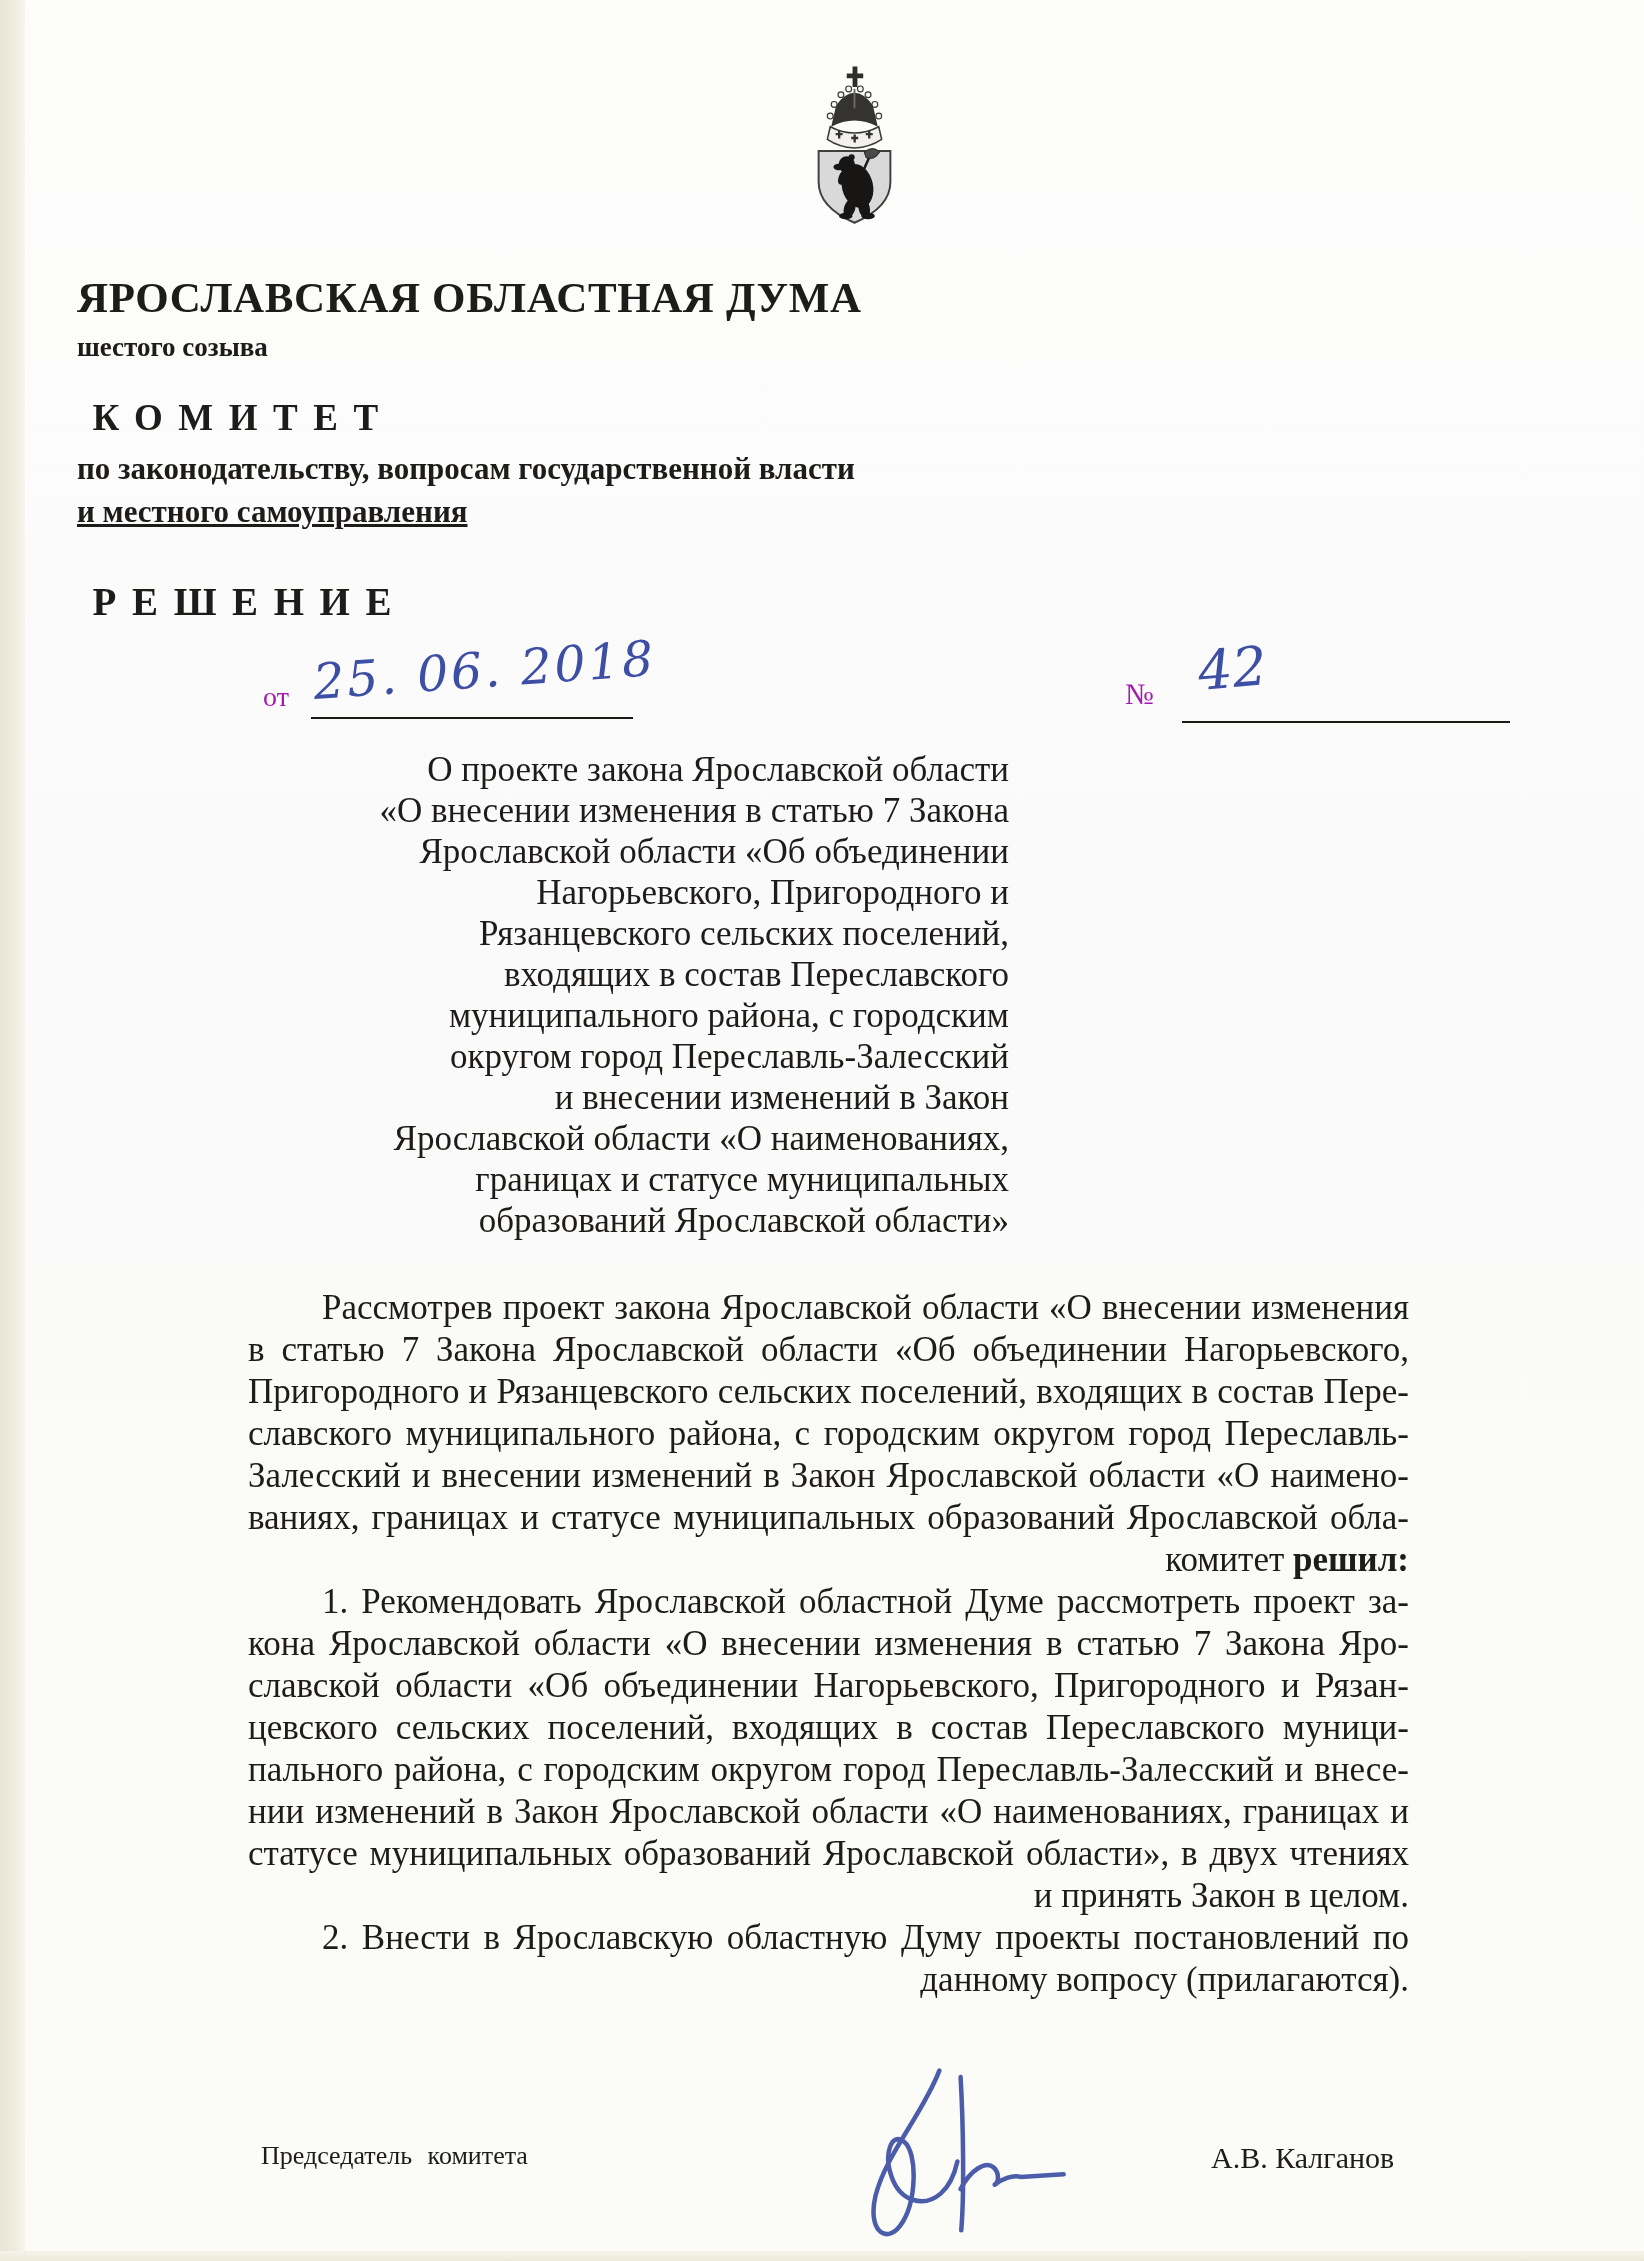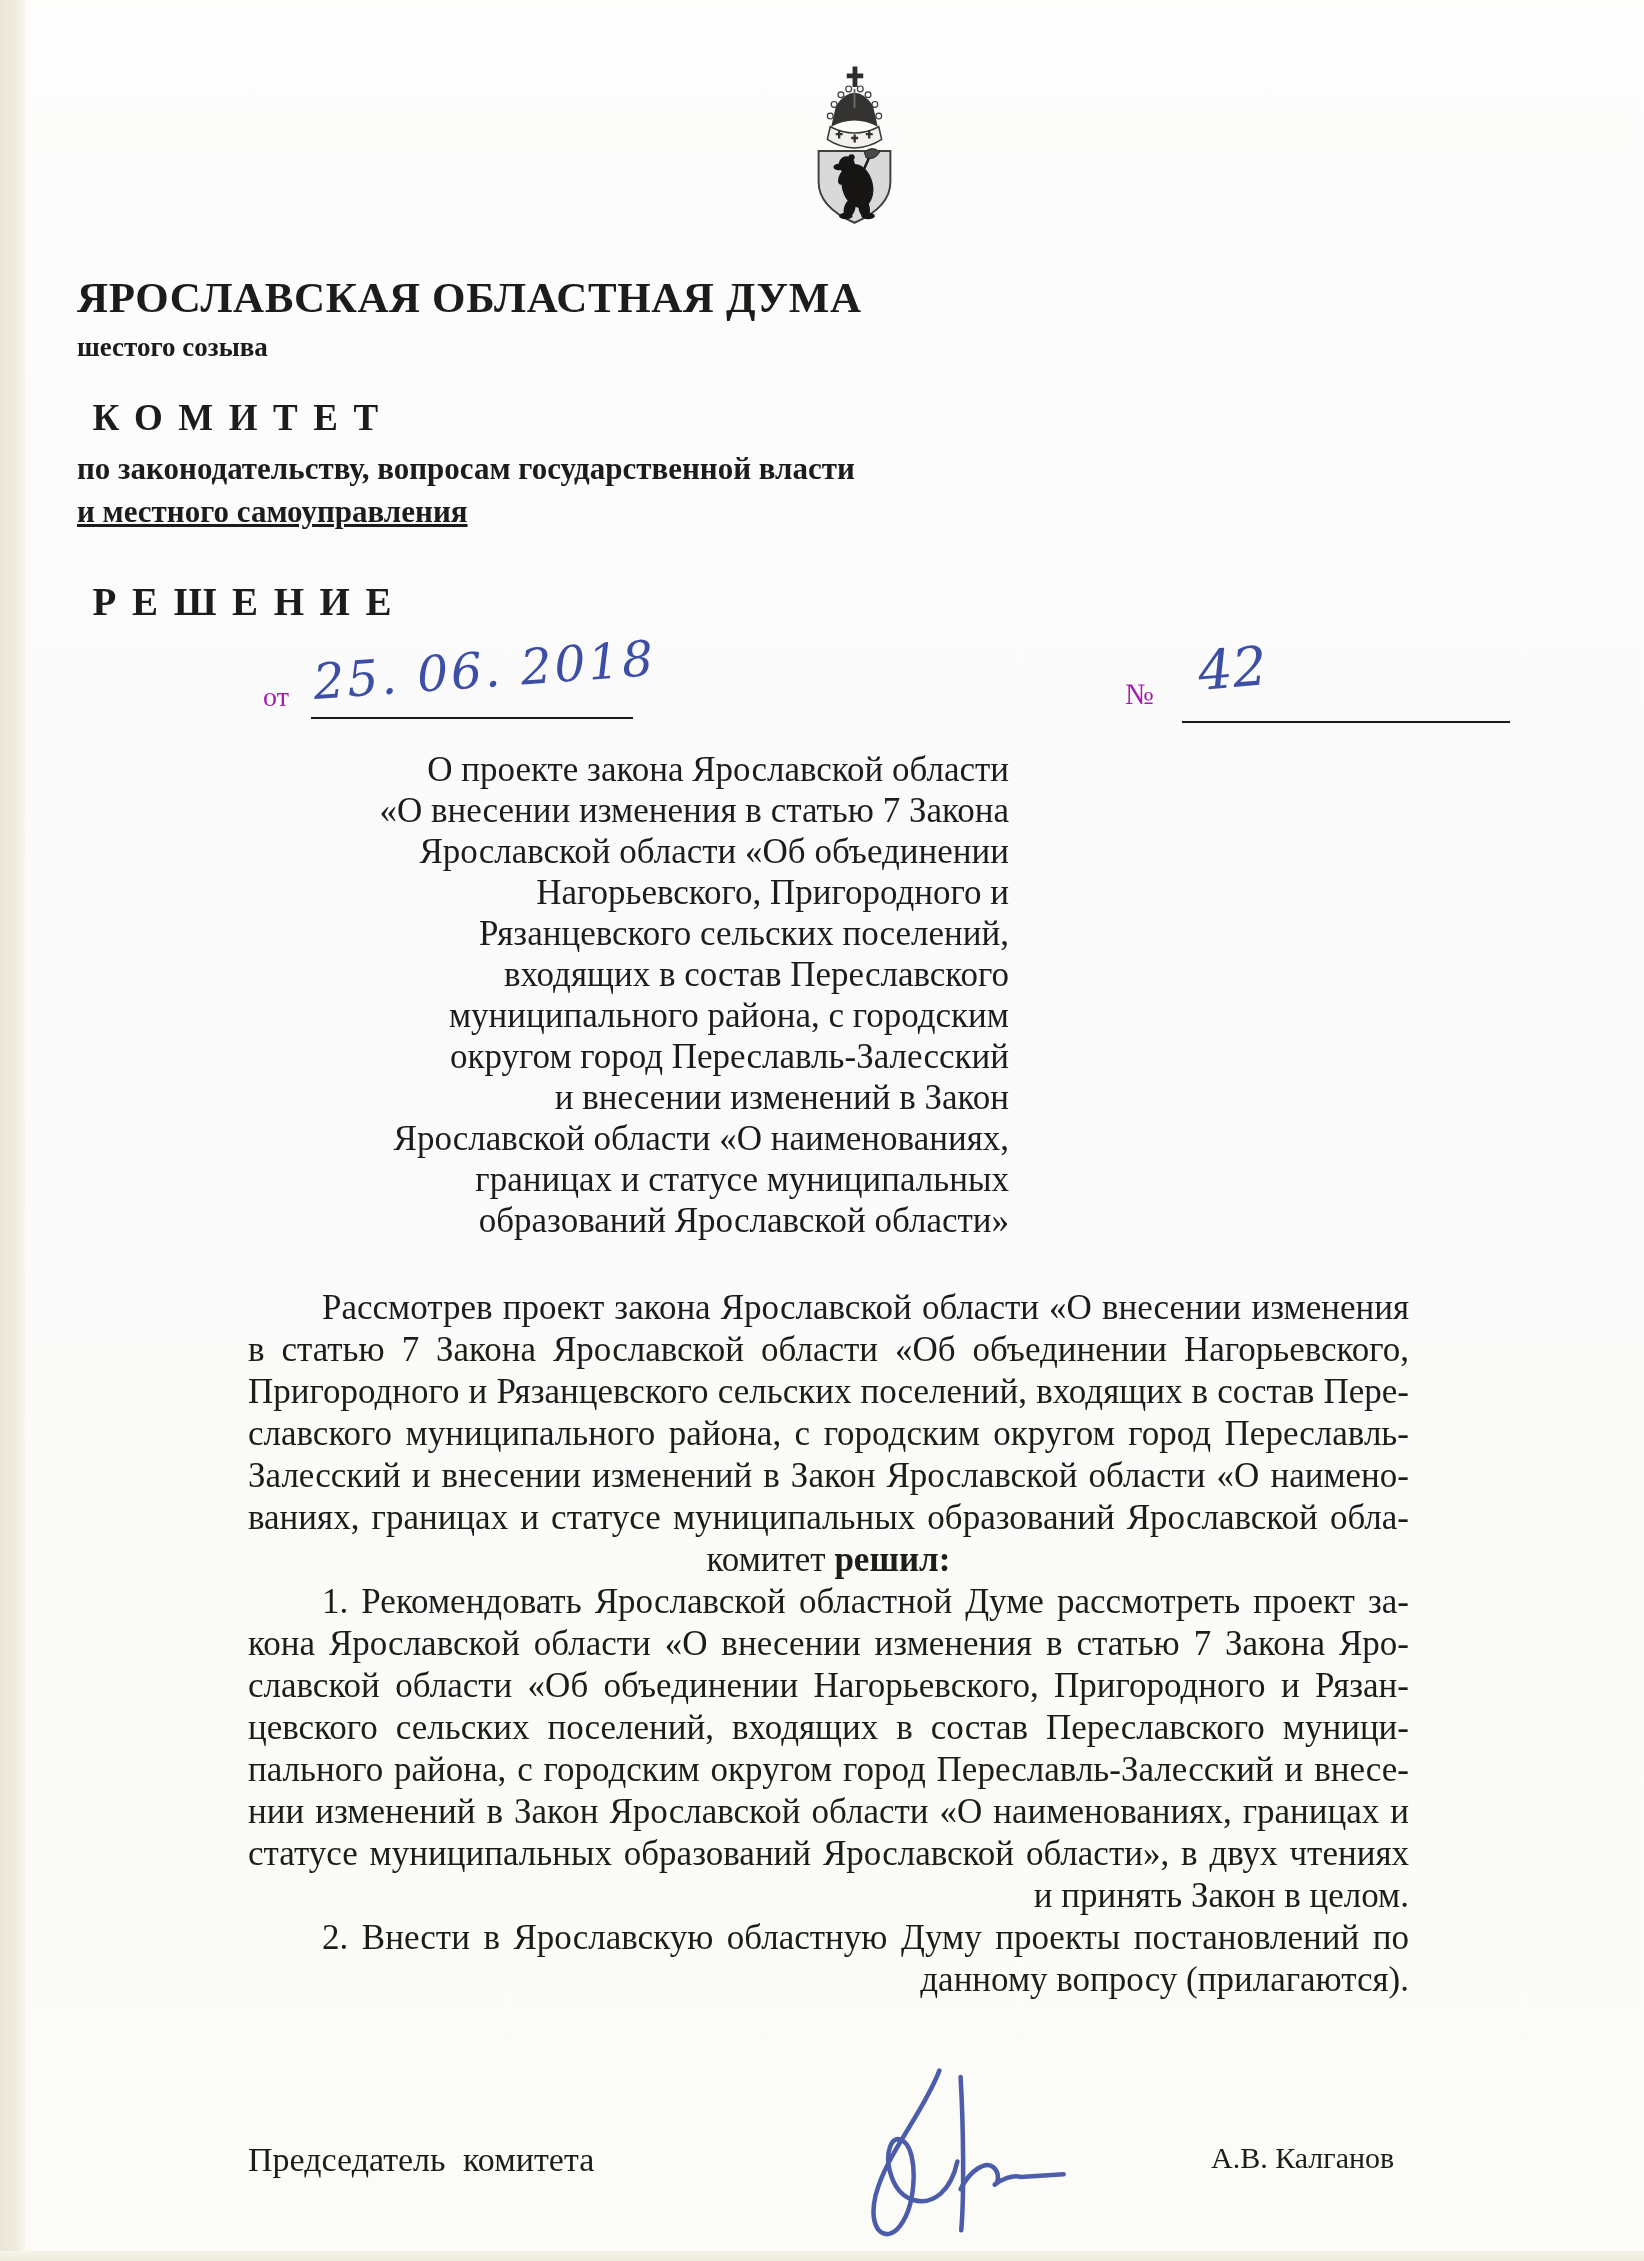--- a/index.html
+++ b/index.html
@@ -34,24 +34,24 @@
   .ink-date{left:313px;top:642px;font-size:49px;transform:rotate(-4deg);letter-spacing:2.6px;}
   .ink-num{left:1198px;top:637px;font-size:54px;transform:rotate(-5deg);}
 
   .subject{position:absolute;left:248px;top:749px;width:761px;
     font-size:35px;line-height:41px;}
   .bodytext{position:absolute;left:248px;top:1287px;width:1161px;
     font-size:35px;line-height:42px;}
   .line{text-align:right;}
   .line.j{text-align:justify;text-align-last:justify;}
   .line.ind{text-indent:74px;}
-  .resline{text-align:center;}
+  .resline{text-align:right;}
   .bold{font-weight:bold;}
 
-  .sig-title{position:absolute;left:248px;top:2141px;font-size:34px;word-spacing:9px;white-space:nowrap;}
+  .sig-title{position:absolute;left:261px;top:2141px;font-size:26px;word-spacing:9px;white-space:nowrap;}
   .sig-name{position:absolute;left:1211px;top:2141px;font-size:30px;white-space:nowrap;}
   .sig-scribble{position:absolute;left:807px;top:2050px;width:284px;height:219px;}
 </style>
 </head>
 <body>
 
 <div class="paper-tint"></div>
 <div class="edge-left"></div>
 <div class="edge-bottom"></div>
 

